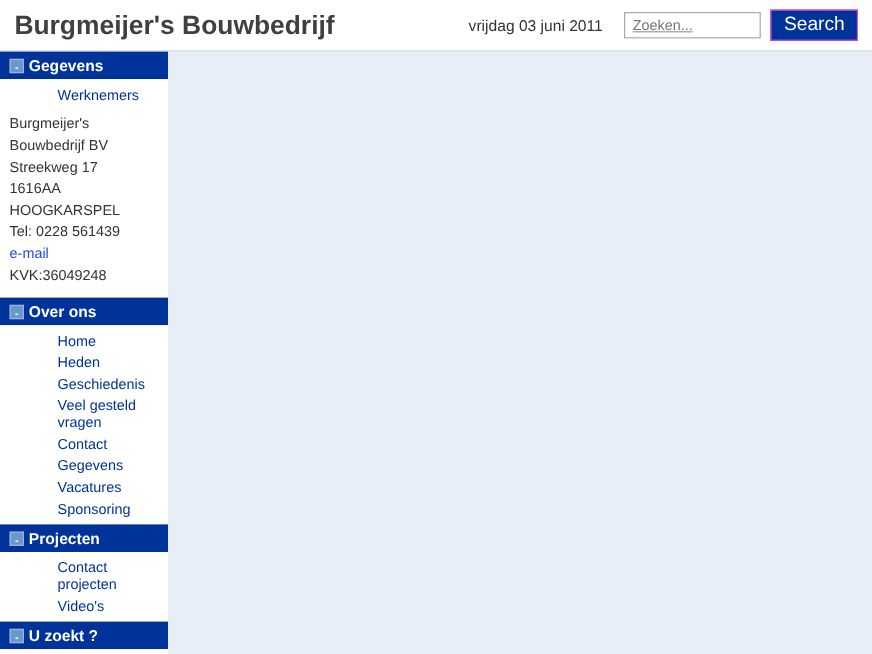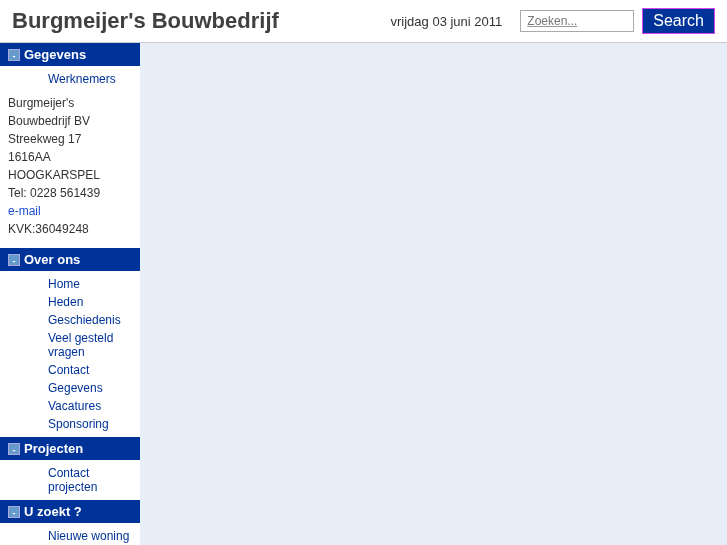--- a/index.html
+++ b/index.html
@@ -186,20 +186,21 @@
       </div>
     </div>
 
     <div>
       <div class="section-header">
         <span class="section-header-icon">-</span>
         <span>Projecten</span>
       </div>
       <div class="section-content">
         <a href="#" class="sidebar-link">Contact projecten</a>
+        <a href="#" class="sidebar-link">Video's</a>
       </div>
     </div>
 
     <div>
       <div class="section-header">
         <span class="section-header-icon">-</span>
         <span>U zoekt ?</span>
       </div>
       <div class="section-content">
         <a href="#" class="sidebar-link">Nieuwe woning</a>

